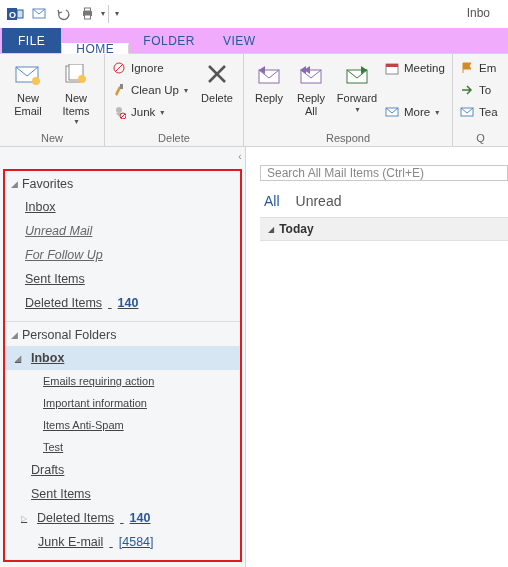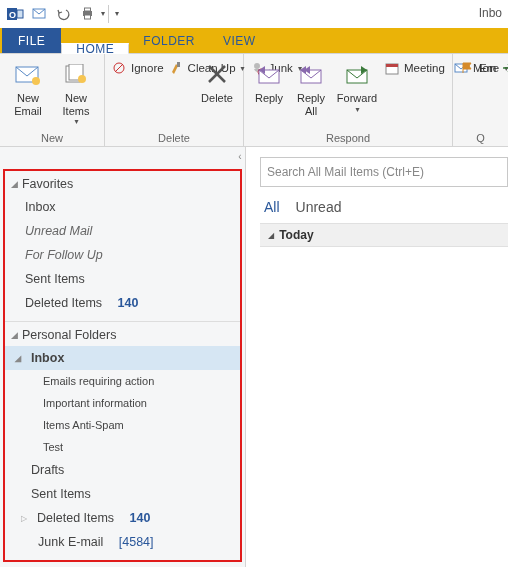--- a/index.html
+++ b/index.html
@@ -2,60 +2,60 @@
 <html><head>
 <meta charset="utf-8">
 <style>
   * { box-sizing: border-box; margin: 0; padding: 0; font-family: "Segoe UI", Tahoma, sans-serif; }
   body { width: 508px; height: 567px; background: #fff; font-size: 12px; color: #444; overflow: hidden; position: relative; }
   
   
   .titlebar { height: 28px; background: #fff; border-bottom: 1px solid #fff; display: flex; align-items: center; padding: 0 4px; }
   .titlebar .tbi { width: 22px; height: 22px; display:flex; align-items:center; justify-content:center; margin-right: 2px; color:#444; }
   .titlebar .sep { width:1px; height:18px; background:#ccc; margin:0 3px; }
-  .titlebar-title { position:absolute; right:6px; top:6px; font-size:12px; color:#555; }
-  
-  
-  .tabs { height: 26px; background: #eab308; display: flex; align-items: stretch; padding-left: 2px; border-bottom: 1px solid #d4d4d4; }
+  .titlebar-title { position:absolute; right:18px; top:6px; font-size:12px; color:#555; }
+  
+  
+  .tabs { height: 26px; background: #f0abfc; display: flex; align-items: stretch; padding-left: 2px; border-bottom: 1px solid #d4d4d4; }
   .tab { padding: 0 14px; display:flex; align-items:center; font-size: 12px; color: #2a579a; cursor:pointer; text-transform: uppercase; letter-spacing: .5px; }
   .tab.file { background: #2a579a; color:#fff; padding:0 16px; }
   .tab.active { color:#2a579a; border-top:2px solid #fff; border-left:1px solid #d4d4d4; border-right:1px solid #d4d4d4; border-bottom:1px solid #fff; background:#fff; margin-bottom:-1px;margin-top:15px; }
   
   
   .ribbon { height: 93px; background: #f5f5f5; border-bottom: 1px solid #d4d4d4; display:flex; align-items:stretch; }
   .group { border-right:1px solid #d4d4d4; display:flex; flex-direction:column; justify-content:space-between; padding:3px 4px 0 4px; }
   .group-buttons { display:flex; align-items:flex-start; height:76px; }
   .group-label { text-align:center; font-size:11px; color:#666; padding-bottom:2px; }
   .bigbtn { display:flex; flex-direction:column; align-items:center; justify-content:flex-start; width:48px; padding-top:4px; text-align:center; line-height:1.15; font-size:11px; color:#333; }
   .bigbtn .icon { width:30px; height:28px; margin-bottom:3px; display:flex; align-items:center; justify-content:center; }
   .smallrow { display:flex; align-items:center; gap:4px; height:22px; font-size:11.5px; color:#333; white-space:nowrap; padding:0 2px; }
   .smallrow .icon { width:16px; height:16px; display:flex; align-items:center; justify-content:center; }
-  .stackcol { display:flex; flex-direction:row; justify-content:flex-start; }
+  .stackcol { display:flex; flex-direction:column; justify-content:flex-start; }
   .dd { font-size:8px; margin-left:1px; color:#555; }
   
   
   .main { display:flex; height: calc(567px - 28px - 26px - 93px); }
   .navpane { width:246px; background:#f5f6f7; border-right:1px solid #d4d4d4; position:relative; padding-top:22px; }
   .collapse-handle { position:absolute; top:4px; right:-1px; width:12px; height:14px; color:#888; font-size:10px; text-align:center; }
   .redbox { border:2px solid #e01b1b; margin:0 3px 0 3px; padding-bottom:6px; }
   .sectionhdr { display:flex; align-items:center; gap:4px; padding:6px 6px 4px 6px; font-size:12.5px; color:#444; }
   .sectionhdr .tri { font-size:9px; color:#888; }
-  .folder { padding:5px 6px 5px 20px; font-size:12.5px; color:#444; display:flex; align-items:center; gap:6px; }
+  .folder { padding:5px 6px 5px 20px; font-size:12.5px; color:#444; display:flex; align-items:center; gap:6px;text-decoration:underline; }
   .folder.italic { font-style:italic; color:#666; }
   .folder.bold { font-weight:600; }
   .folder.selected { background:#d6e6f3; }
   .folder.sub { padding-left:38px; font-size:11px; }
   .folder .tri { font-size:8px; color:#888; margin-left:-10px; width:10px; }
   .count { color:#2a579a; font-weight:600; }
   .count.br { font-weight:400; }
   .sectline { border-top:1px solid #ddd; margin:6px 0 0 0; }
   
   
   .readpane { flex:1; padding:10px 0 0 14px; }
-  .searchbox { height:30px; border:1px solid #c8c8c8; background:#fff; display:flex; align-items:center; padding:0 6px; color:#888; font-size:12px; width:calc(100% - 0px); }
+  .searchbox { height:16px; border:1px solid #c8c8c8; background:#fff; display:flex; align-items:center; padding:0 6px; color:#888; font-size:12px; width:calc(100% - 0px);margin-top:8px; }
   .filterbar { display:flex; gap:16px; padding:12px 4px 8px 4px; font-size:14px; color:#555; }
   .filterbar .active { color:#2a579a; font-weight:500; }
   .todayhdr { background:#f0f0f0; border-top:1px solid #e0e0e0; border-bottom:1px solid #e0e0e0; padding:4px 8px; font-size:12px; color:#333; display:flex; align-items:center; gap:5px; }
   .todayhdr .tri { font-size:8px; color:#555; }
   
   svg { display:block; }
 </style>
 </head>
 <body>
 

